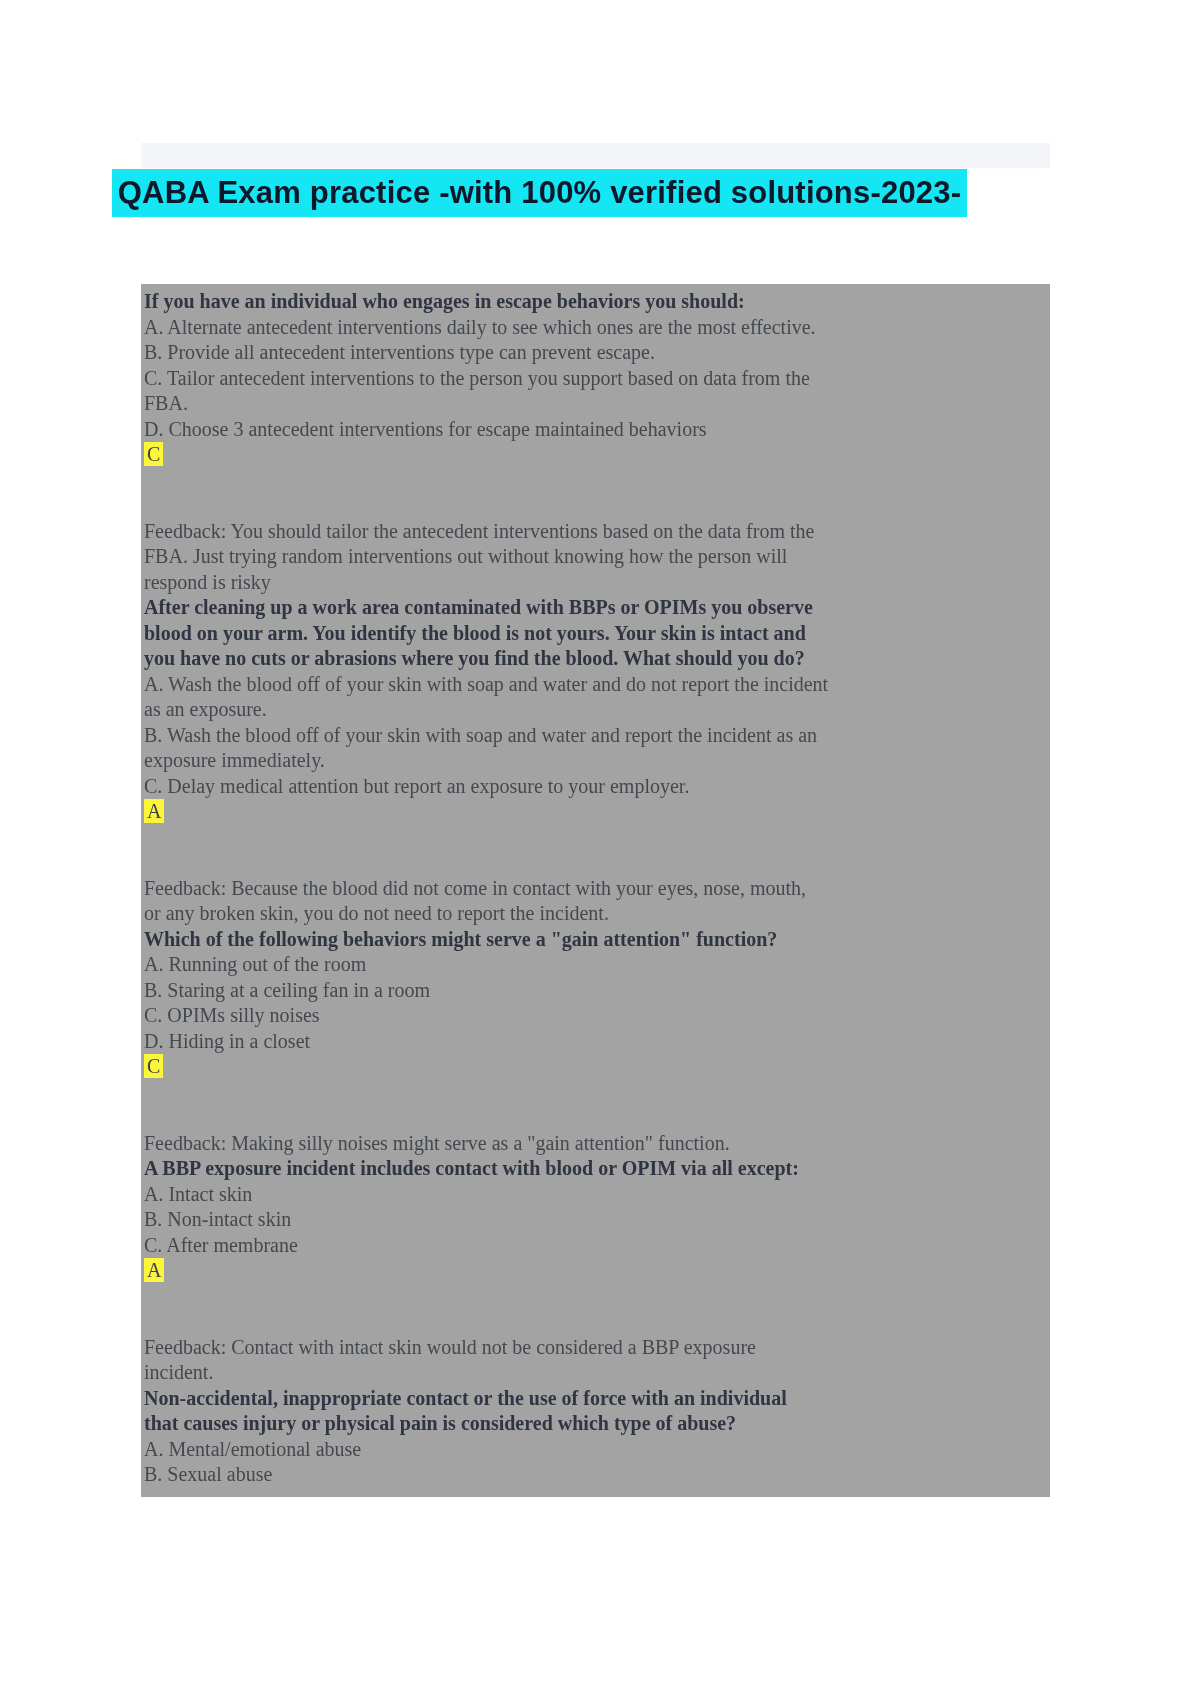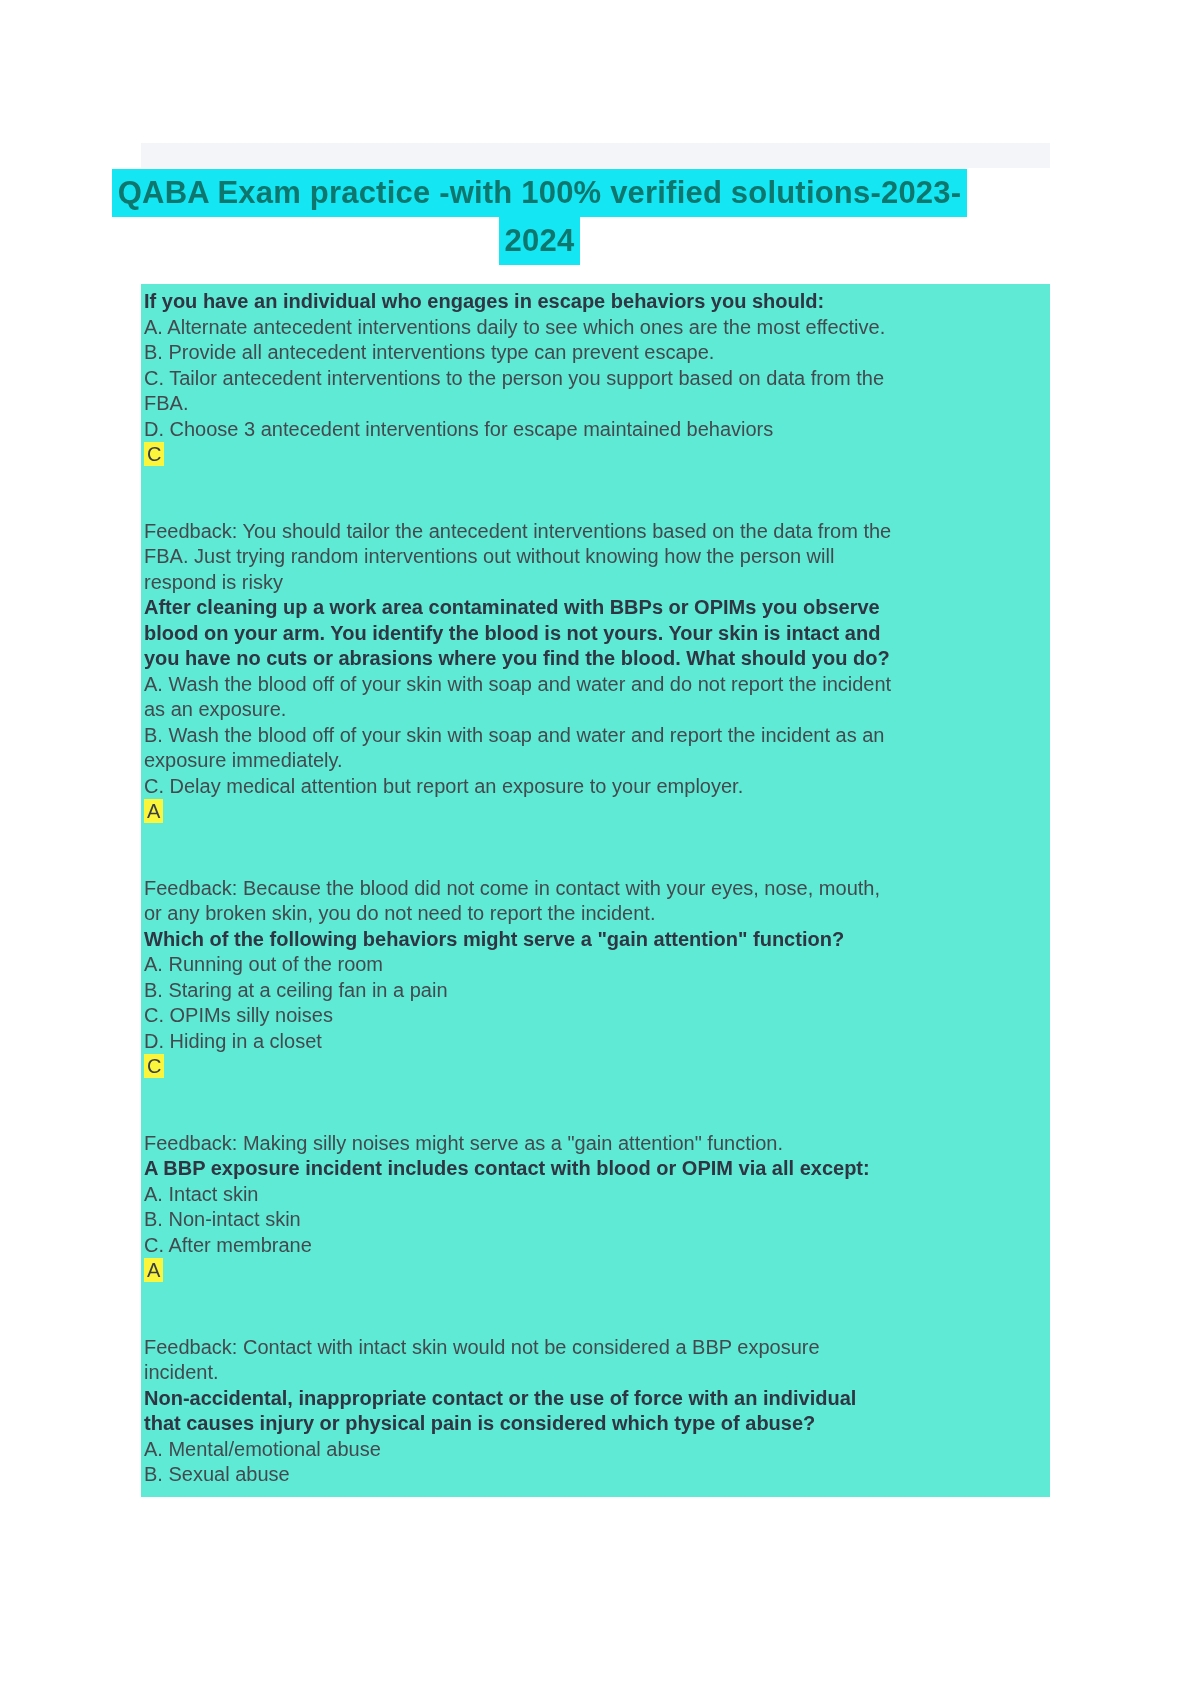--- a/index.html
+++ b/index.html
@@ -21,39 +21,40 @@
   }
   .title-wrap {
     position: absolute;
     left: 0;
     top: 169px;
     width: 1079px;
     text-align: center;
     font-weight: 700;
     font-size: 31px;
     line-height: 44px;
-    color: #0f766e;
+    color: #0f172a;
     letter-spacing: 0.2px;
   }
   .title-line { display: block; }
   .hl-cyan {
     background: #14e6f3;
     padding: 2px 6px;
     display: inline-block;
   }
   .content-panel {
     position: absolute;
     left: 141px;
     top: 284px;
     width: 909px;
-    background: #5eead4;
+    background: #a3a3a3;
     padding: 5px 2px 9px 3px;
     font-size: 20px;
     line-height: 25.5px;
     color: #44494f;
+    font-family: Liberation Serif, serif;
   }
   .line {
     min-height: 25.5px;
     white-space: nowrap;
   }
   .line.q {
     font-weight: 700;
     color: #2f3542;
   }
   .line.ans { }
@@ -64,21 +65,20 @@
   }
   .gap { height: 51px; }
 </style>
 </head>
 <body>
 
 <div class="header-strip"></div>
 
 <div class="title-wrap">
   <span class="title-line"><span class="hl-cyan">QABA Exam practice -with 100% verified solutions-2023-</span></span>
-  <span class="title-line"><span class="hl-cyan">2024</span></span>
 </div>
 
 <div class="content-panel">
     <div class="line q">If you have an individual who engages in escape behaviors you should:</div>
     <div class="line opt">A. Alternate antecedent interventions daily to see which ones are the most effective.</div>
     <div class="line opt">B. Provide all antecedent interventions type can prevent escape.</div>
     <div class="line opt">C. Tailor antecedent interventions to the person you support based on data from the</div>
     <div class="line opt">FBA.</div>
     <div class="line opt">D. Choose 3 antecedent interventions for escape maintained behaviors</div>
     <div class="line ans"><span class="ans-badge">C</span></div>
@@ -93,21 +93,21 @@
     <div class="line opt">as an exposure.</div>
     <div class="line opt">B. Wash the blood off of your skin with soap and water and report the incident as an</div>
     <div class="line opt">exposure immediately.</div>
     <div class="line opt">C. Delay medical attention but report an exposure to your employer.</div>
     <div class="line ans"><span class="ans-badge">A</span></div>
     <div class="gap"></div>
     <div class="line fb">Feedback: Because the blood did not come in contact with your eyes, nose, mouth,</div>
     <div class="line fb">or any broken skin, you do not need to report the incident.</div>
     <div class="line q">Which of the following behaviors might serve a "gain attention" function?</div>
     <div class="line opt">A. Running out of the room</div>
-    <div class="line opt">B. Staring at a ceiling fan in a pain</div>
+    <div class="line opt">B. Staring at a ceiling fan in a room</div>
     <div class="line opt">C. OPIMs silly noises</div>
     <div class="line opt">D. Hiding in a closet</div>
     <div class="line ans"><span class="ans-badge">C</span></div>
     <div class="gap"></div>
     <div class="line fb">Feedback: Making silly noises might serve as a "gain attention" function.</div>
     <div class="line q">A BBP exposure incident includes contact with blood or OPIM via all except:</div>
     <div class="line opt">A. Intact skin</div>
     <div class="line opt">B. Non-intact skin</div>
     <div class="line opt">C. After membrane</div>
     <div class="line ans"><span class="ans-badge">A</span></div>

